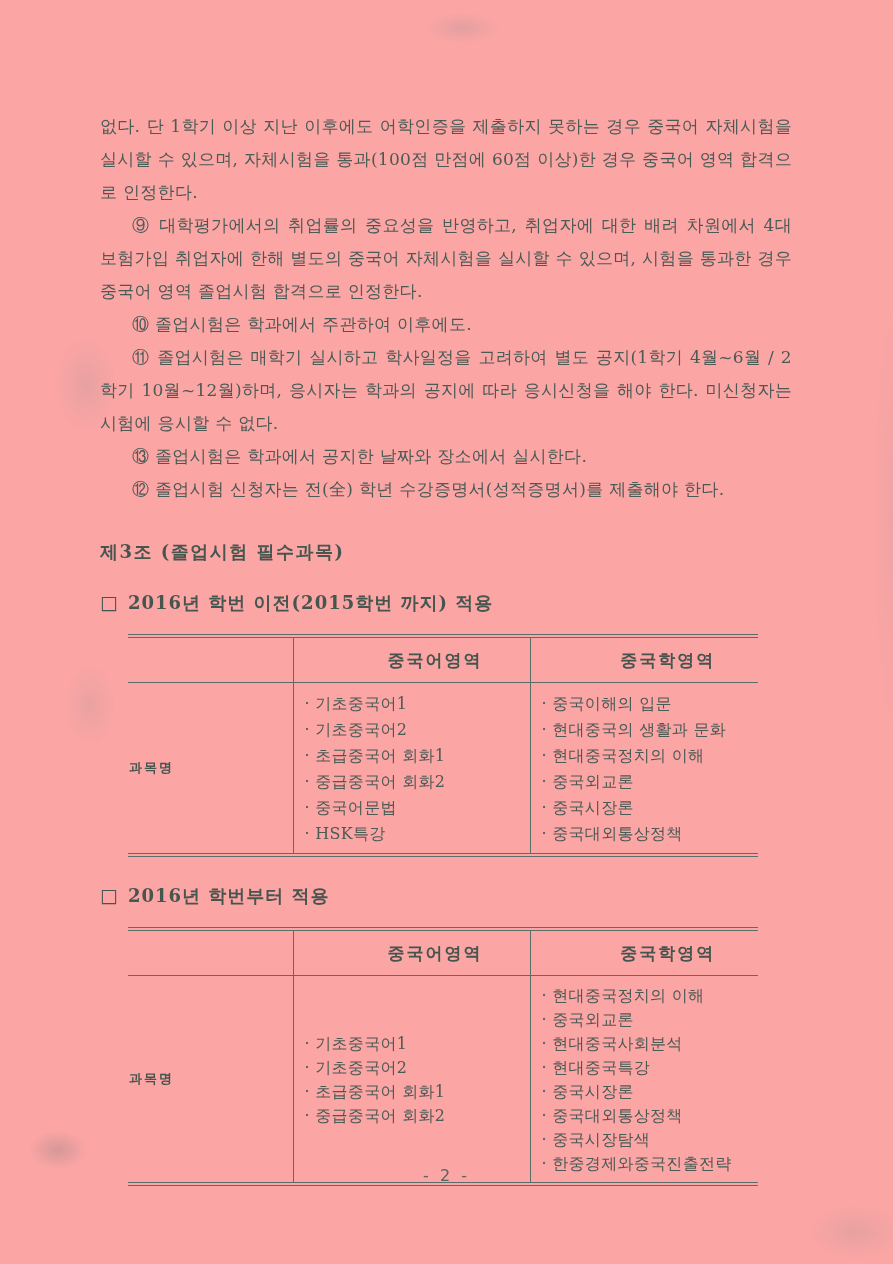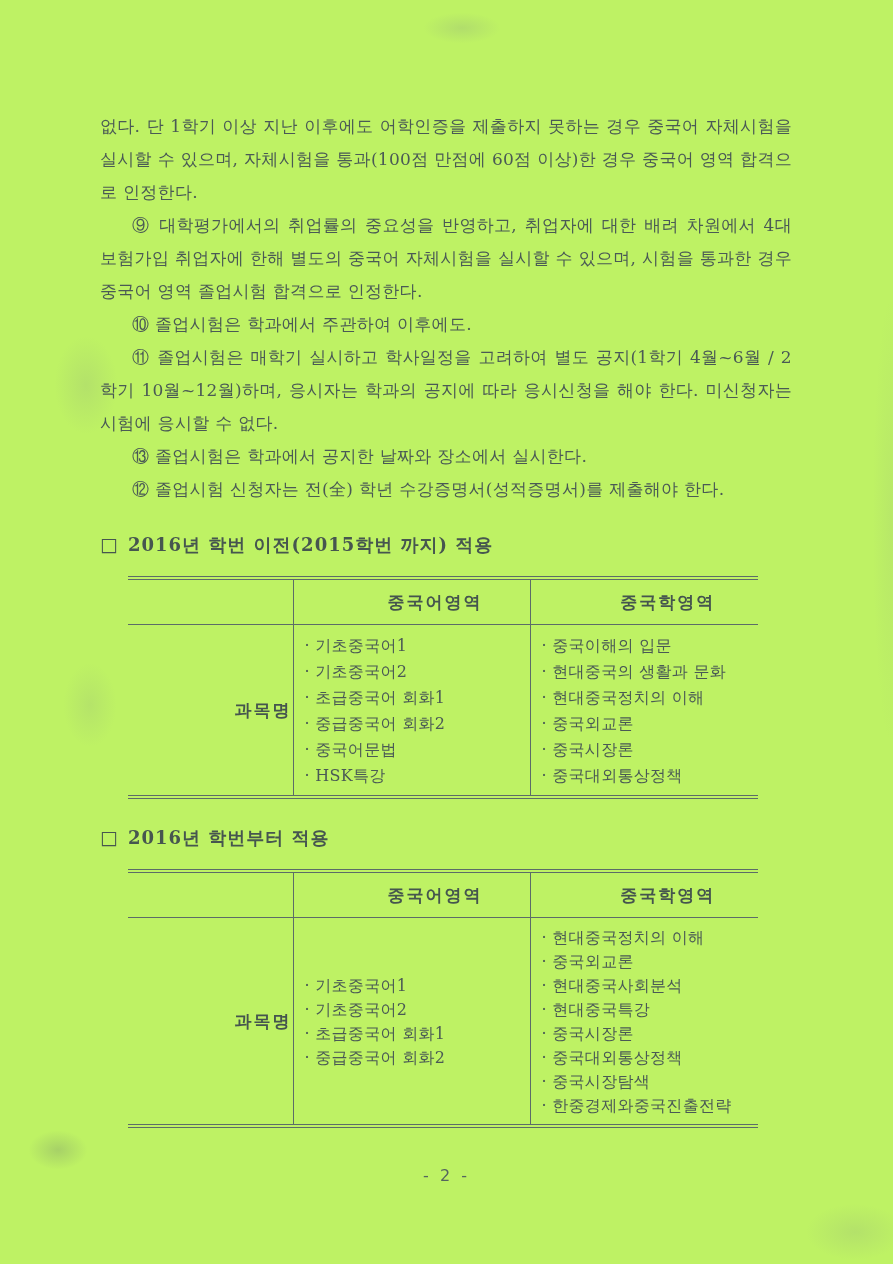--- a/index.html
+++ b/index.html
@@ -1,19 +1,19 @@
 <!DOCTYPE html>
 <html lang="ko"><head>
 <meta charset="utf-8">
 <style>
   html,body { margin:0; padding:0; }
   .page {
     position:relative;
     width:893px; height:1264px;
-    background:#bef264;
+    background:#fca5a5;
     font-family:"DejaVu Serif","Liberation Serif",serif;
     color:#4a5a55;
     overflow:hidden;
   }
   .artifacts {
     position:absolute; inset:0; pointer-events:none;
     background:
       radial-gradient(55px 22px at 462px 28px,  rgba(125,140,138,0.20), transparent 70%),
       radial-gradient(45px 70px at 86px 385px,  rgba(125,140,138,0.16), transparent 70%),
       radial-gradient(38px 60px at 90px 705px,  rgba(125,140,138,0.14), transparent 70%),
@@ -49,22 +49,22 @@
     border-bottom:4px double #5c6c68;
   }
   col.c1 { width:165px; } col.c2 { width:237px; } col.c3 { width:228px; }
   .course-table th {
     font-size:17px; font-weight:600; letter-spacing:2px;
     height:42px; text-align:center; vertical-align:middle;
     border-bottom:1px solid #5c6c68; color:#45554e;padding-left:48px;
   }
   .course-table th + th, .course-table td + td { border-left:1px solid #5c6c68; }
   .course-table td.rowlabel {
-    text-align:right; vertical-align:middle;
-    font-size:17px; font-weight:600; letter-spacing:2px; color:#45554e;
+    text-align:left; vertical-align:middle;
+    font-size:13px; font-weight:600; letter-spacing:2px; color:#45554e;
   }
   .course-table td.items { padding:8px 6px 6px 11px; vertical-align:middle; }
   .course-table .item { font-size:16px; line-height:26px; white-space:nowrap; letter-spacing:0.3px; }
   table.t2 .item { line-height:24px; }
 
   .page-number {
     position:absolute; top:1166px; left:0; width:100%;
     text-align:center; font-size:16px; letter-spacing:3px; color:#55655f;
     font-family:"DejaVu Sans","Liberation Sans",sans-serif;
   }
@@ -77,20 +77,21 @@
 
   <div class="content">
 
     <p class="para">없다. 단 1학기 이상 지난 이후에도 어학인증을 제출하지 못하는 경우 중국어 자체시험을 실시할 수 있으며, 자체시험을 통과(100점 만점에 60점 이상)한 경우 중국어 영역 합격으로 인정한다.</p>
     <p class="para num">⑨ 대학평가에서의 취업률의 중요성을 반영하고, 취업자에 대한 배려 차원에서 4대 보험가입 취업자에 한해 별도의 중국어 자체시험을 실시할 수 있으며, 시험을 통과한 경우 중국어 영역 졸업시험 합격으로 인정한다.</p>
     <p class="para num">⑩ 졸업시험은 학과에서 주관하여 이후에도.</p>
     <p class="para num">⑪ 졸업시험은 매학기 실시하고 학사일정을 고려하여 별도 공지(1학기 4월~6월 / 2학기 10월~12월)하며, 응시자는 학과의 공지에 따라 응시신청을 해야 한다. 미신청자는 시험에 응시할 수 없다.</p>
     <p class="para num">⑬ 졸업시험은 학과에서 공지한 날짜와 장소에서 실시한다.</p>
     <p class="para num">⑫ 졸업시험 신청자는 전(全) 학년 수강증명서(성적증명서)를 제출해야 한다.</p>
 
+    <div class="section-heading">제3조 (졸업시험 필수과목)</div>
 
     <div class="caption">
       <span class="bullet">□</span><span>2016년 학번 이전(2015학번 까지) 적용</span>
     </div>
 
     <table class="course-table t1">
       <colgroup>
           <col class="c1">
           <col class="c2">
           <col class="c3">

